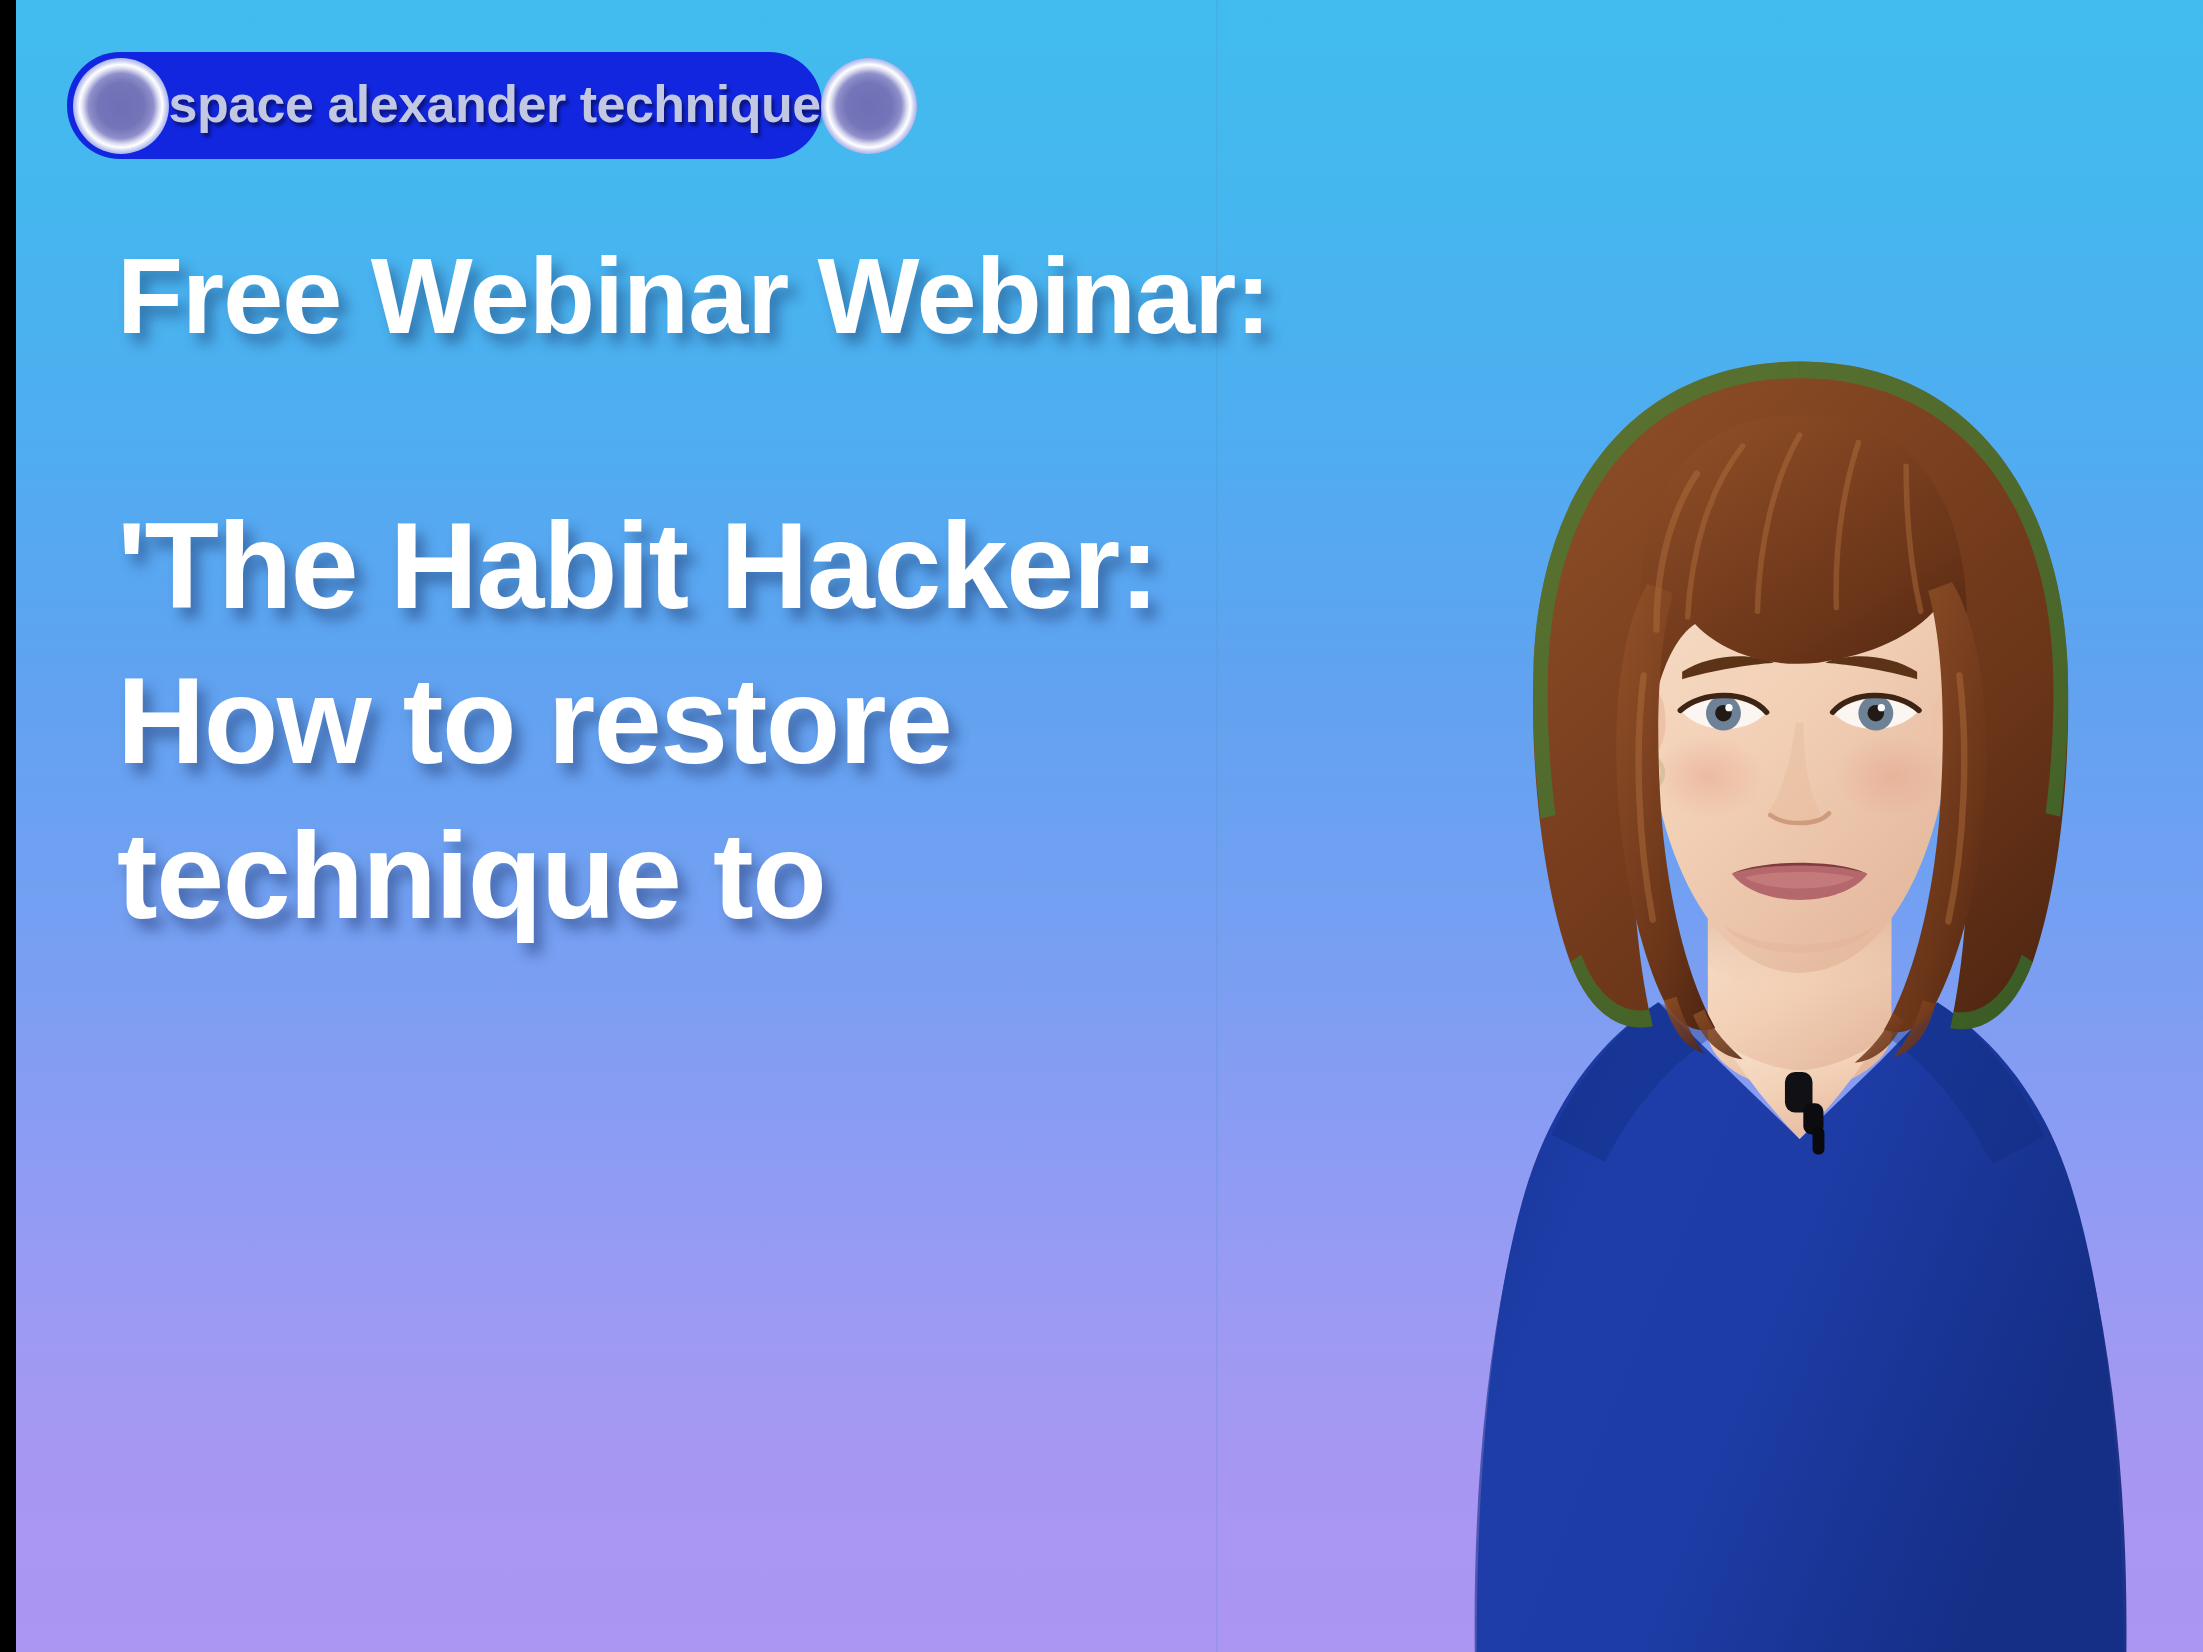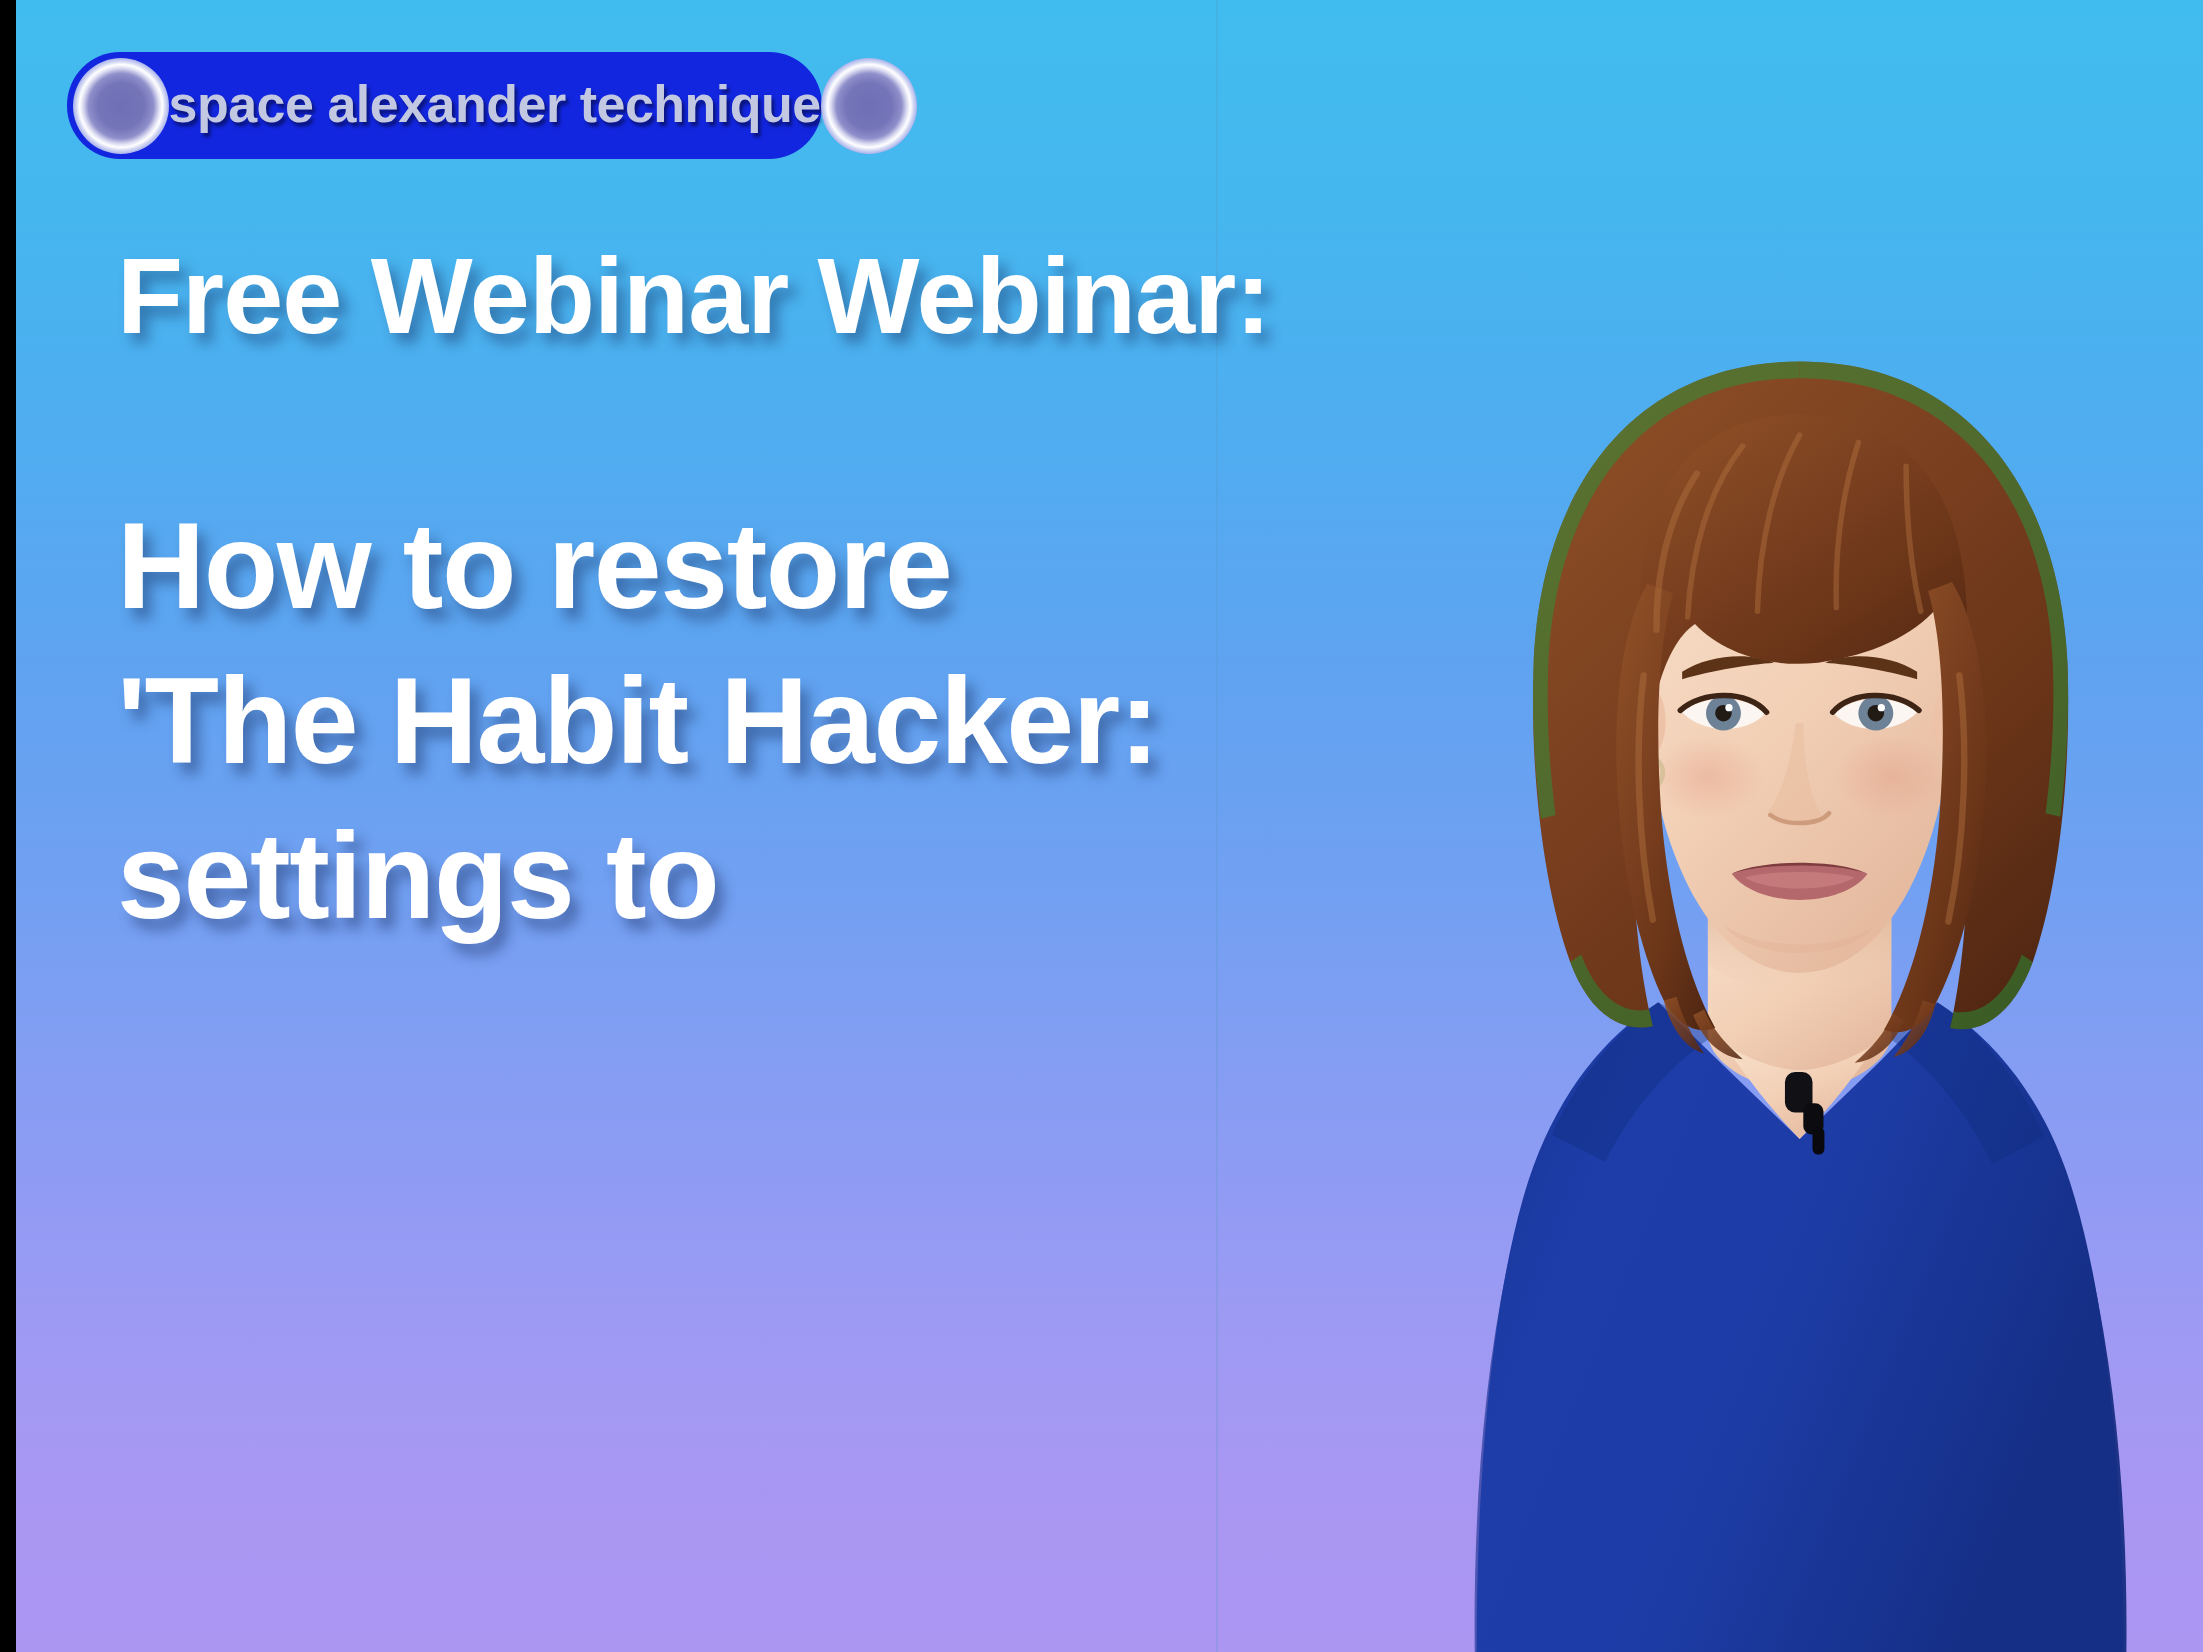--- a/index.html
+++ b/index.html
@@ -135,23 +135,23 @@
 
   <div class="badge">
     <span class="orb"></span>
     <span class="badge-text">space alexander technique</span>
     <span class="orb"></span>
   </div>
 
   <div class="copy">
     <div class="eyebrow">Free Webinar Webinar:</div>
     <div class="headline">
+      <span class="ln">'The Habit Hacker:</span>
       <span class="ln">How to restore</span>
-      <span class="ln">'The Habit Hacker:</span>
-      <span class="ln">settings to</span>
+      <span class="ln">technique to</span>
     </div>
   </div>
 
   <div class="portrait">
     <svg viewBox="0 0 1010 1465" preserveAspectRatio="xMidYMax meet">
       <defs>
         <linearGradient id="topG" x1="0" y1="0" x2="1" y2="0.4">
           <stop offset="0%" stop-color="#16338f"></stop>
           <stop offset="25%" stop-color="#1e3da9"></stop>
           <stop offset="55%" stop-color="#1d3ca6"></stop>

